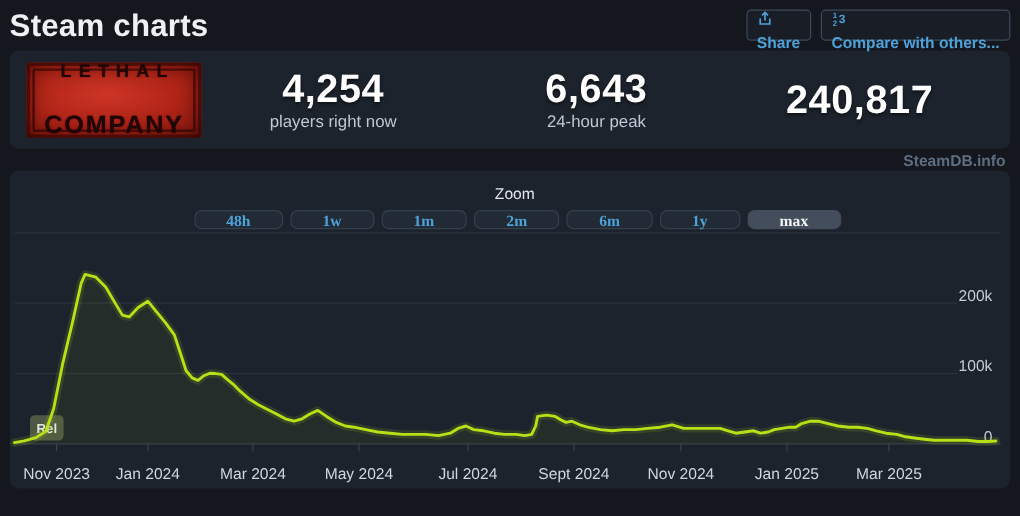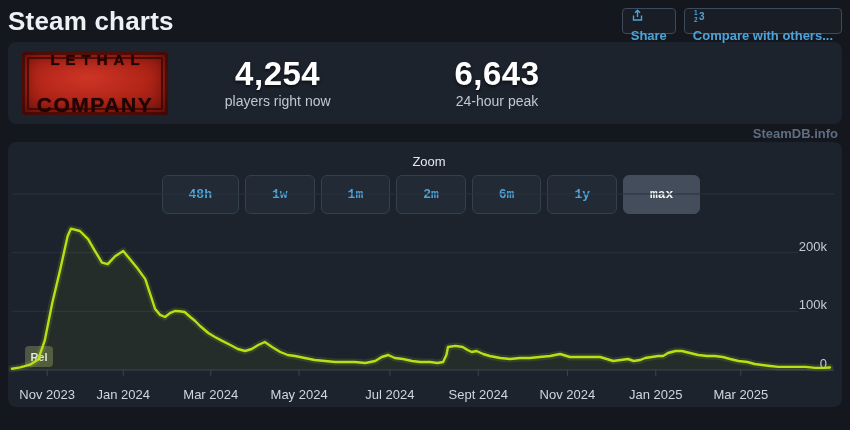--- a/index.html
+++ b/index.html
@@ -110,27 +110,27 @@
   .zoom-row {
     display: flex;
     align-items: center;
     gap: 6px;
     padding: 12px 0 0 12px;
     height: 38px;
     flex-direction: column;
   }
   .zoom-label { font-size: 13px; color: #e2e7ec; margin-right: 4px; }
   .range-btn {
-    height: 39px;
+    height: 16px;
     padding: 0 26px;
     background: #212a35;
     border: 1px solid #33404e;
     border-radius: 6px;
     color: #4da3d9;
-    font-family: Liberation Mono, monospace;
+    font-family: Liberation Serif, serif;
     font-size: 13px;
     font-weight: 700;
     cursor: pointer;
   }
   .range-btn.selected {
     background: #434d5c;
     border-color: #434d5c;
     color: #f3f5f7;
   }
   #chart-svg { display: block; margin-top: 4px; cursor: crosshair; }
@@ -183,20 +183,21 @@
     </div>
     <div class="stat">
       <div class="stat-value">4,254</div>
       <div class="stat-label">players right now</div>
     </div>
     <div class="stat">
       <div class="stat-value">6,643</div>
       <div class="stat-label">24-hour peak</div>
     </div>
     <div class="stat">
+      <div class="stat-value">240,817</div>
     </div>
   </div>
 
   <div class="watermark-row">
     <span class="watermark">SteamDB.info</span>
   </div>
 
   <div class="panel chart-panel">
     <div class="zoom-row">
       <span class="zoom-label">Zoom</span>

